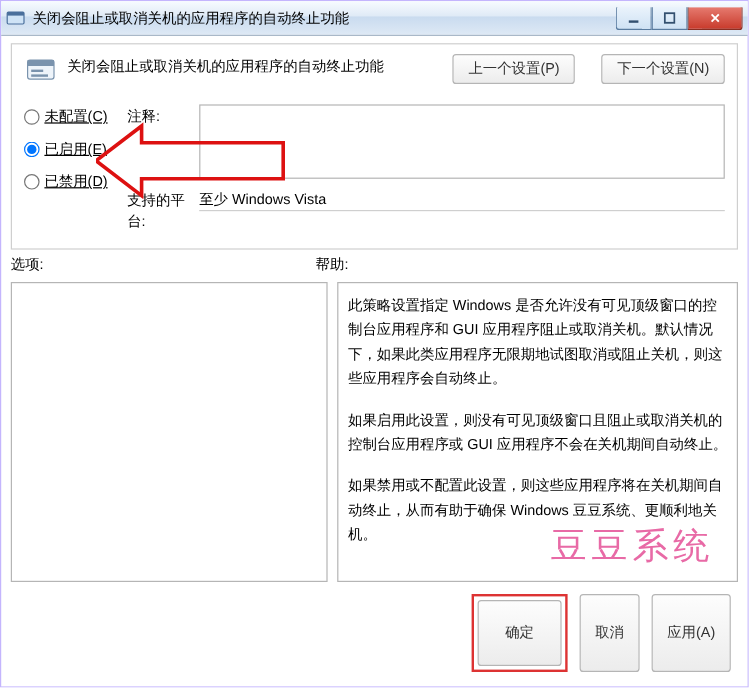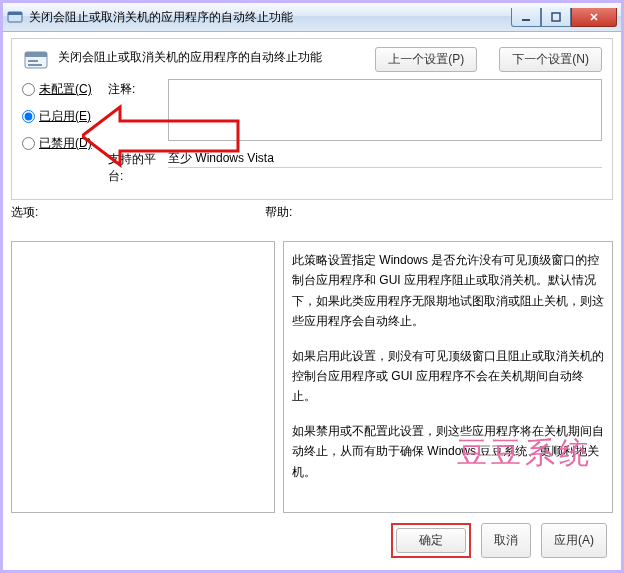--- a/index.html
+++ b/index.html
@@ -1,54 +1,54 @@
 <!DOCTYPE html>
 <html><head>
 <meta charset="utf-8">
 <style>
   html,body{margin:0;padding:0;font-family:"Microsoft YaHei","Segoe UI",Tahoma,sans-serif;font-size:12px;background:#fff;color:#000}
-  .window{width:624px;height:573px;box-sizing:border-box;border:3px solid #c4b5fd;background:#fff;display:flex;flex-direction:column;position:relative}
+  .window{width:624px;height:573px;box-sizing:border-box;border:1px solid #c4b5fd;background:#fff;display:flex;flex-direction:column;position:relative}
   .titlebar{height:28px;background:linear-gradient(to bottom,#f7fbff 0%,#dfeaf6 45%,#c9dbef 46%,#dee9f5 100%);display:flex;align-items:center;padding:0 4px;border-bottom:1px solid #a9b8c8}
   .titlebar .ticon{width:16px;height:16px;margin-right:6px;display:flex;align-items:center;justify-content:center}
   .titlebar .ttext{flex:1;font-size:12px;color:#000}
   .winbtns{display:flex;gap:0}
   .winbtn{width:28px;height:18px;border:1px solid #5a7ca0;border-top:none;display:flex;align-items:center;justify-content:center;font-size:10px;background:linear-gradient(#eaf3fc,#cfe2f4)}
   .winbtn.min{border-radius:0 0 0 3px}
   .winbtn.close{background:linear-gradient(#e67a6f,#c83b2c);color:#fff;border-color:#8a2e22;width:44px;border-radius:0 0 3px 0}
   .client{flex:1;display:flex;flex-direction:column;padding:6px 8px 8px 8px;box-sizing:border-box}
   .topcard{border:1px solid #cfcfcf;background:#fff;padding:8px 10px 6px 10px;position:relative}
   .hdrrow{display:flex;align-items:flex-start;gap:8px}
   .bigicon{width:28px;height:28px;flex:none}
   .hdrtitle{flex:1;font-size:12px;padding-top:2px}
   .navbtns{display:flex;gap:22px}
   .btn{background:linear-gradient(#fdfdfd,#ececec);border:1px solid #b5b5b5;border-radius:3px;padding:3px 12px;font-size:12px;color:#333;cursor:default}
-  .cfg{display:flex;margin-top:4px;position:relative}
+  .cfg{display:flex;margin-top:14px;position:relative}
   .radios{width:86px;display:flex;flex-direction:column;gap:10px;padding-top:2px}
   .radio{display:flex;align-items:center;gap:4px}
   .radio input{margin:0}
   .radio label{text-decoration:underline;text-decoration-style:solid;cursor:default}
   .kv{flex:1}
   .kvrow{display:flex;align-items:flex-start;margin-bottom:8px}
   .kvlabel{width:60px;padding-top:2px}
   .comment{flex:1;height:56px;border:1px solid #b5b5b5;background:#fff;padding:2px;font-size:12px;resize:none}
   .platform{flex:1;border:none;border-bottom:1px solid #cfcfcf;padding:2px 0;font-size:12px;background:transparent}
   
   .arrow{position:absolute;left:70px;top:62px;pointer-events:none}
   .lowlabels{display:flex;margin-top:4px}
   .lowlabels .ll{width:254px}
-  .panes{display:flex;gap:8px;margin-top:20px;flex:1;min-height:0}
+  .panes{display:flex;gap:8px;margin-top:6px;flex:1;min-height:0}
   .pane{border:1px solid #b5b5b5;background:#fff;flex:1;padding:8px;overflow:auto;line-height:1.7;font-size:12px}
   .pane.left{flex:0 0 246px}
   .helpbody p{margin:0 0 14px 0}
   .watermark{position:absolute;right:28px;bottom:96px;text-align:center;pointer-events:none}
   .watermark .cn{font-family:Liberation Sans, sans-serif;font-size:30px;color:#e86aa6;letter-spacing:4px}
   .watermark .url{font-size:13px;color:#e86aa6;letter-spacing:1px;margin-top:2px}
   .footer{display:flex;justify-content:flex-end;gap:10px;padding:10px 6px 4px 0}
   .okwrap{border:2px solid #d33; padding:3px}
-  .okwrap .btn{padding:3px 22px}
+  .okwrap .btn{padding:18px 22px}
 </style>
 </head>
 <body>
 
 <div class="window">
 
   <div class="titlebar">
     <span class="ticon">
       <svg width="16" height="16" viewBox="0 0 16 16">
           <rect x="1" y="3" width="14" height="10" rx="1" fill="#cfe3f6" stroke="#4a6f9c"></rect>

